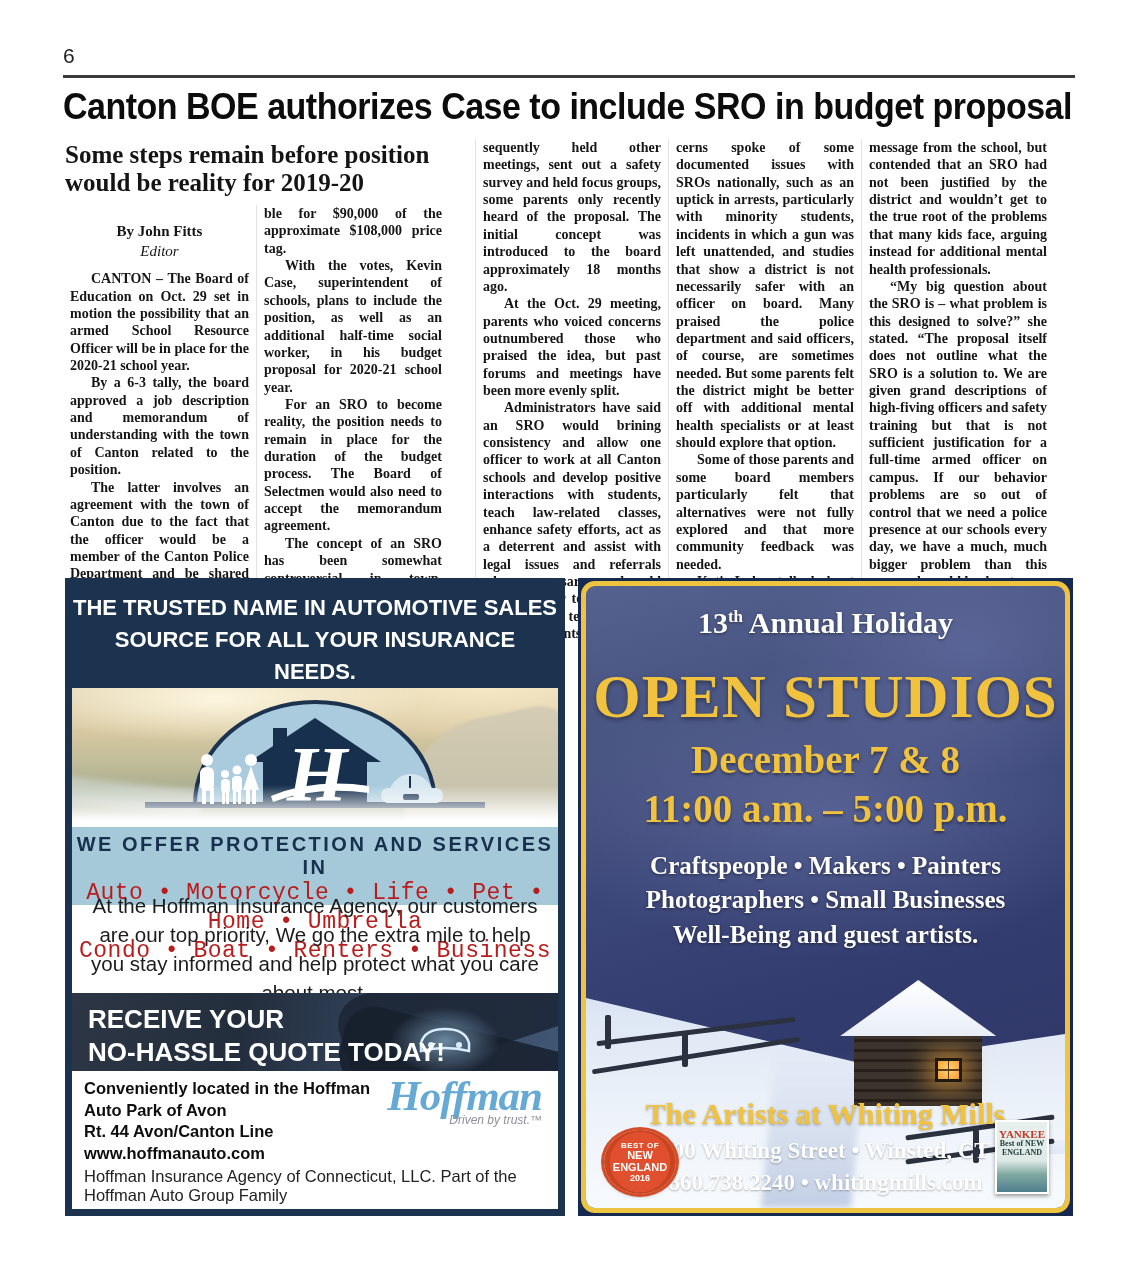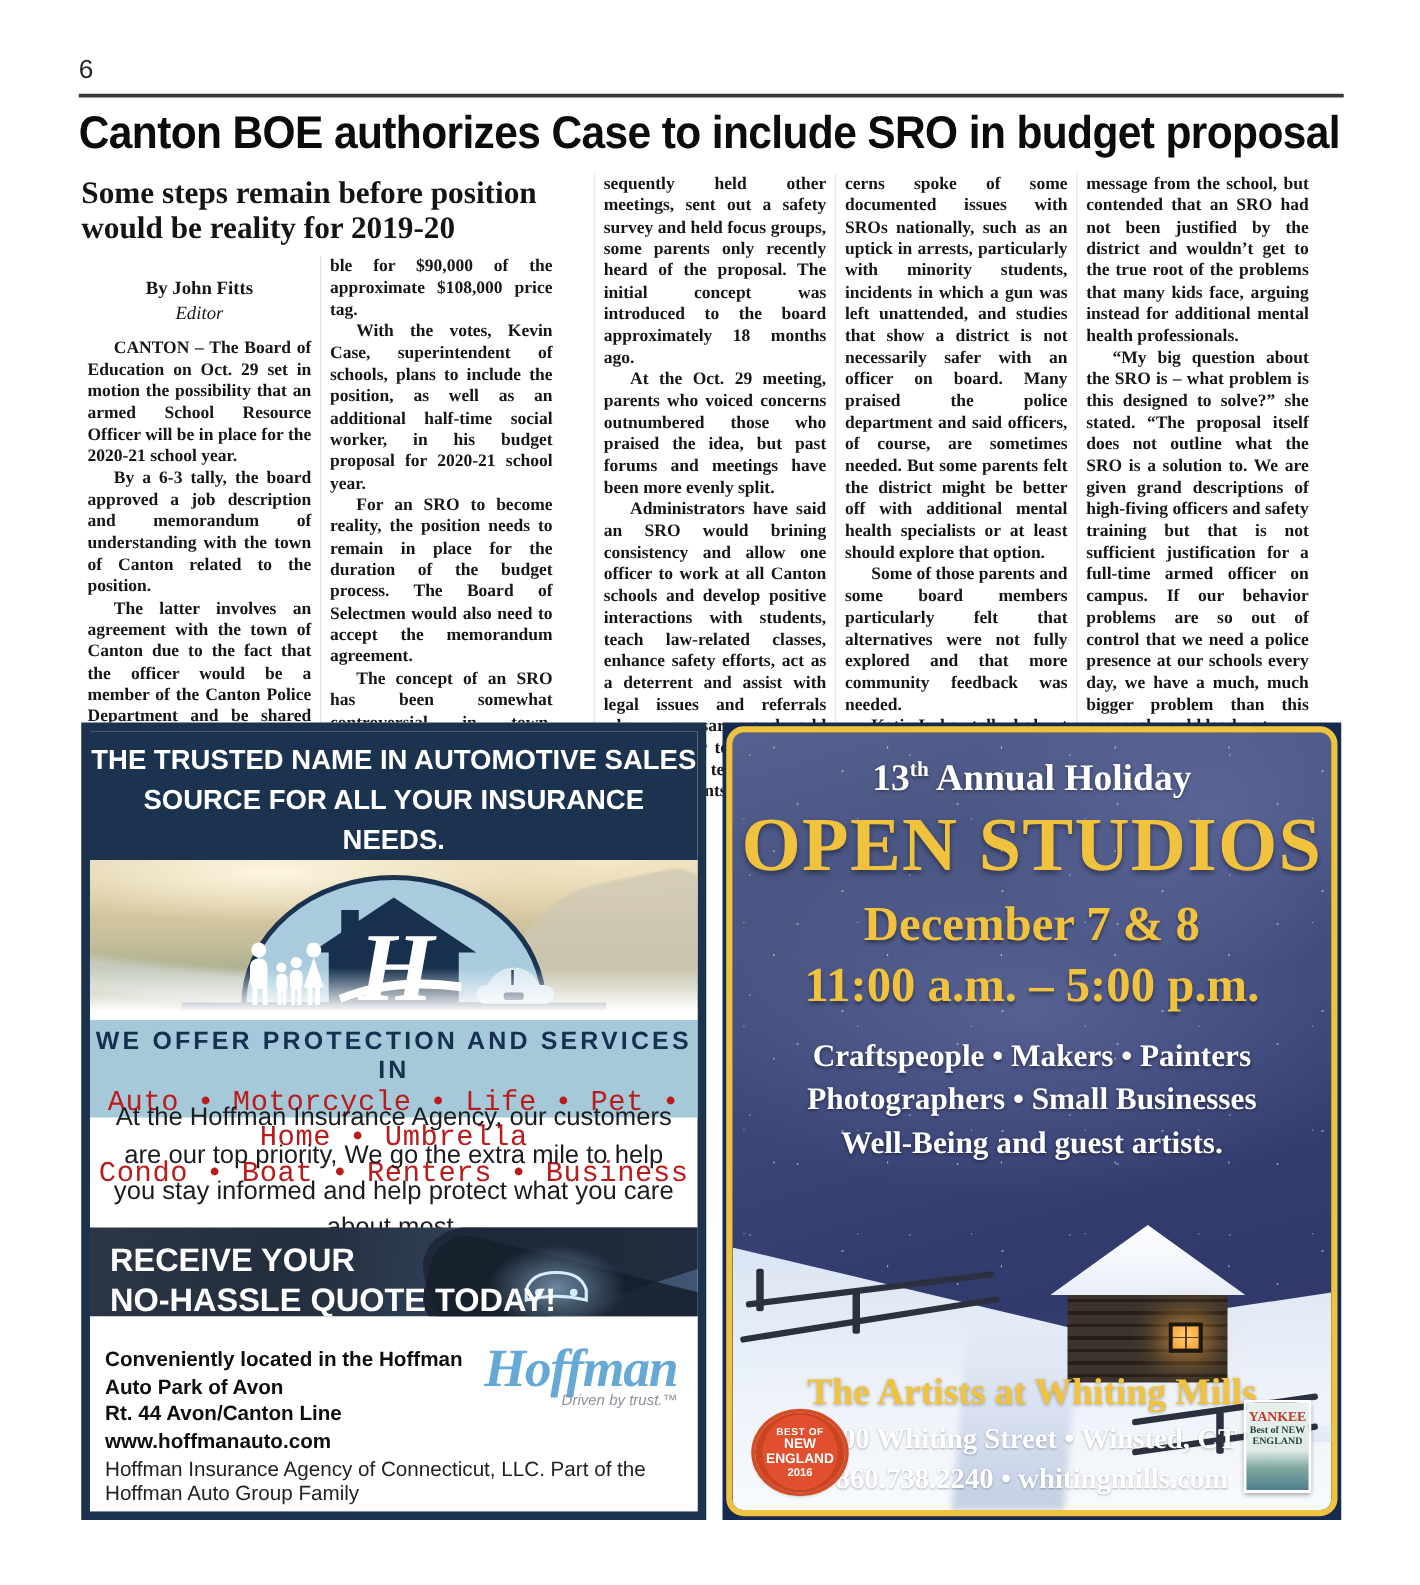--- a/index.html
+++ b/index.html
@@ -85,21 +85,21 @@
   .arm1 { position:absolute; right:-40px; top:-30px; width:260px; height:90px;
     background:#1b2534; transform:rotate(-18deg); border-radius:30px; opacity:.85; }
   .arm2 { position:absolute; right:-60px; bottom:-42px; width:280px; height:80px;
     background:#161e2b; transform:rotate(14deg); border-radius:30px; opacity:.85; }
   .carglow { position:absolute; right:58px; top:14px; width:110px; height:68px;
     background:radial-gradient(closest-side, rgba(175,220,255,.55), rgba(175,220,255,0)); }
   .carglow svg { position:absolute; left:25px; top:14px; }
   .quote-text { position:relative; z-index:2; padding:10px 0 0 16px; }
   .q1 { font-weight:bold; font-size:26px; line-height:1.25; }
 
-  .had-footer { flex:1; padding:25px 12px 4px 12px; background:#fff; }
+  .had-footer { flex:1; padding:7px 12px 4px 12px; background:#fff; }
   .foot-top { display:flex; justify-content:space-between; }
   .loc { font-weight:bold; font-size:16.5px; line-height:1.3; color:#0e0e0e; }
   .brand { text-align:right; margin-top:-4px; padding-right:4px; }
   .brand-script { font-family:"Liberation Serif", serif; font-style:italic;
     font-weight:bold; font-size:43px; color:#66a9d4; letter-spacing:-1px; line-height:1; }
   .brand-tag { font-style:italic; font-size:12px; color:#8c929b; margin-top:-4px; }
   .foot-llc { font-size:16.5px; color:#222; margin-top:3px; }
 
   
   .wad { width:495px; height:638px; background:#16294e; padding:3px; }
@@ -118,21 +118,21 @@
       radial-gradient(1.1px 1.1px at 112px 76px, rgba(255,255,255,.6) 50%, transparent 51%);
     background-size:128px 96px; }
   .stars2 { background-image:
       radial-gradient(1px 1px at 33px 12px, rgba(255,255,255,.7) 50%, transparent 51%),
       radial-gradient(.8px .8px at 71px 44px, rgba(255,255,255,.8) 50%, transparent 51%),
       radial-gradient(1.2px 1.2px at 9px 69px, rgba(255,255,255,.65) 50%, transparent 51%);
     background-size:91px 83px; }
   .annual { position:relative; margin-top:20px; font-weight:bold; font-size:30px;
     text-shadow:0 1px 3px rgba(0,0,0,.45); }
   .annual sup { font-size:17px; }
-  .ostitle { position:relative; margin-top:6px; font-weight:bold; font-size:61px;
+  .ostitle { position:relative; margin-top:26px; font-weight:bold; font-size:61px;
     letter-spacing:1px; color:#f0c23e; text-shadow:0 2px 4px rgba(0,0,0,.4);
     line-height:1; }
   .osdates { position:relative; margin-top:12px; font-weight:bold; font-size:39px;
     color:#f0c23e; text-shadow:0 2px 3px rgba(0,0,0,.4); line-height:1.1; }
   .oshours { position:relative; margin-top:6px; font-weight:bold; font-size:39px;
     color:#f0c23e; text-shadow:0 2px 3px rgba(0,0,0,.4); line-height:1.1; }
   .plist { position:relative; margin-top:18px; font-weight:bold; font-size:25px;
     line-height:1.38; text-shadow:0 1px 3px rgba(0,0,0,.5); }
 
   .scene { position:absolute; left:0; right:0; bottom:0; height:300px; }

